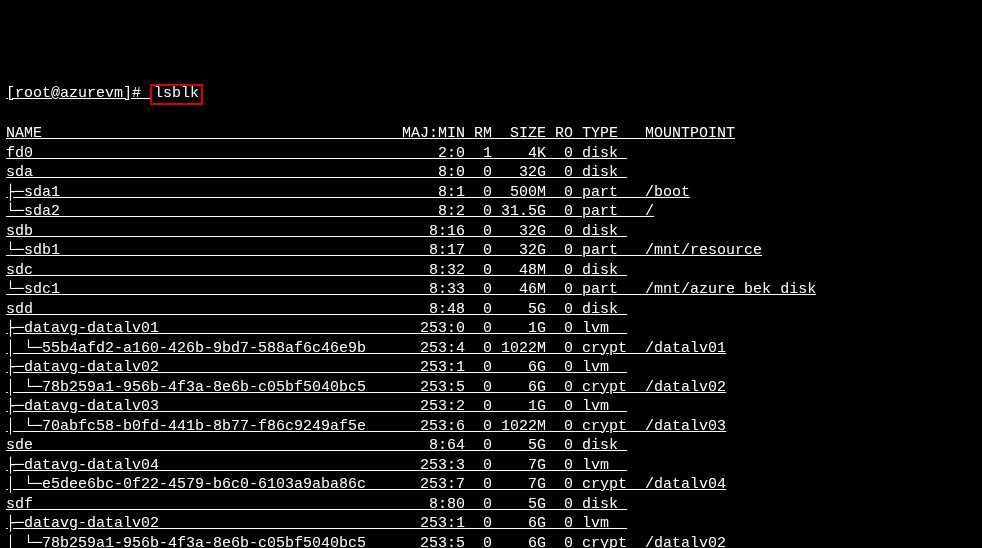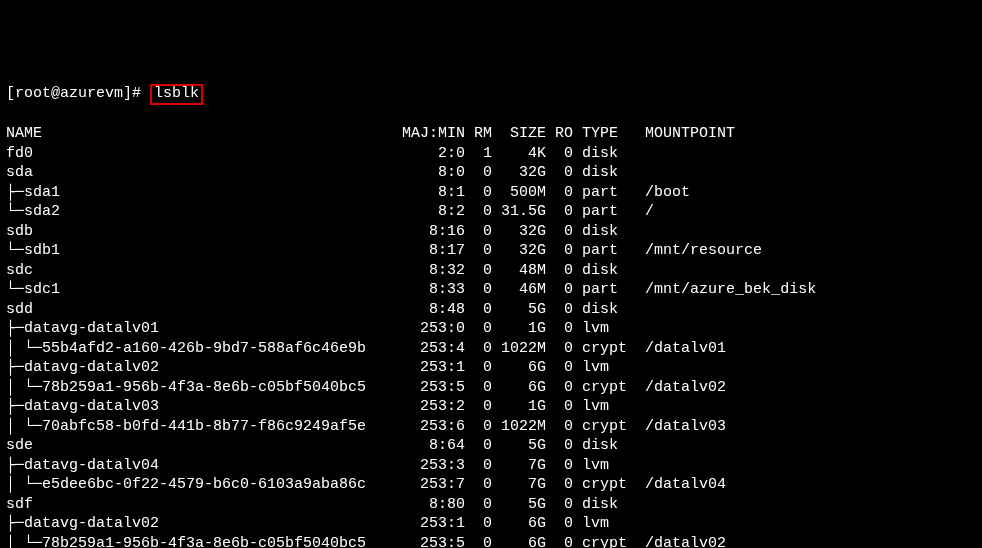--- a/index.html
+++ b/index.html
@@ -8,21 +8,21 @@
     background: #000;
     color: #fff;
     font-family: "Consolas", "Courier New", monospace;
     font-size: 15px;
     line-height: 1.3;
     white-space: pre;
     width: 982px;
     height: 548px;
     box-sizing: border-box;
   }
-  .row { display: block; }
+  .row { display: block; text-decoration: underline; }
   .hl-cmd {
     border: 2px solid #d00;
     padding: 0 2px;
     display: inline-block;
     line-height: 1.1;
   }
 </style>
 </head>
 <body>
 

